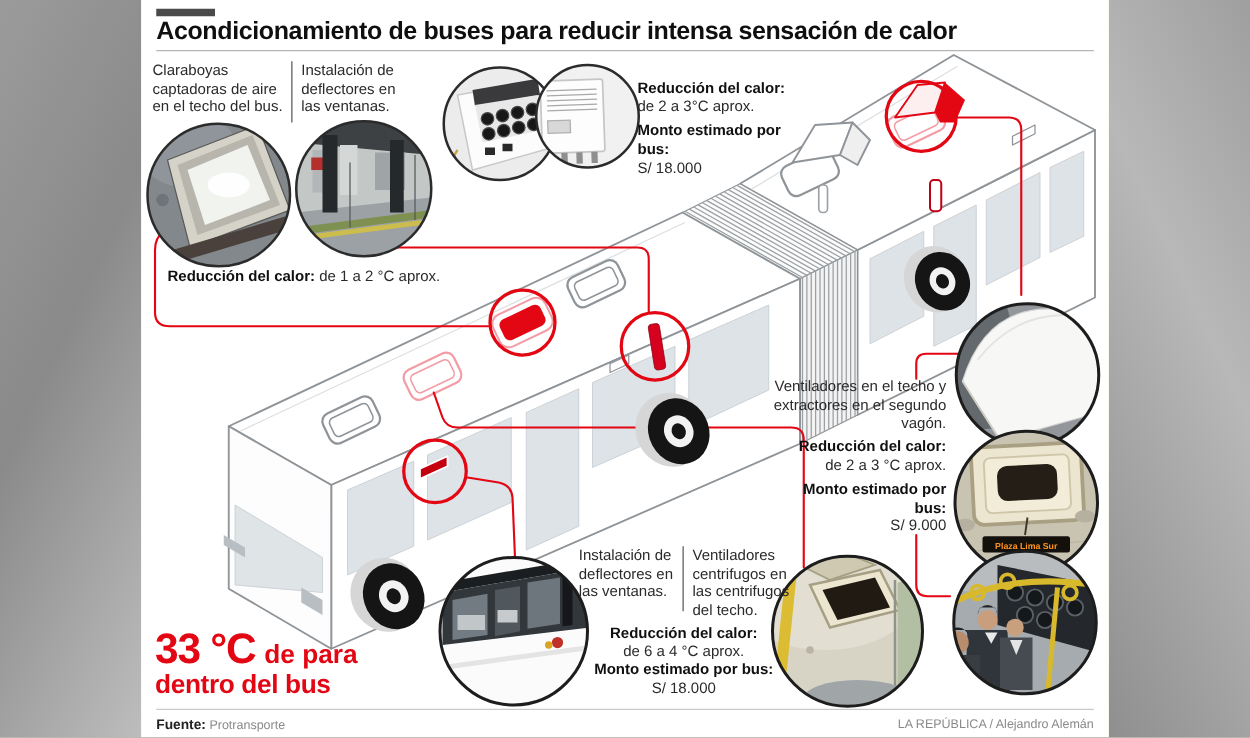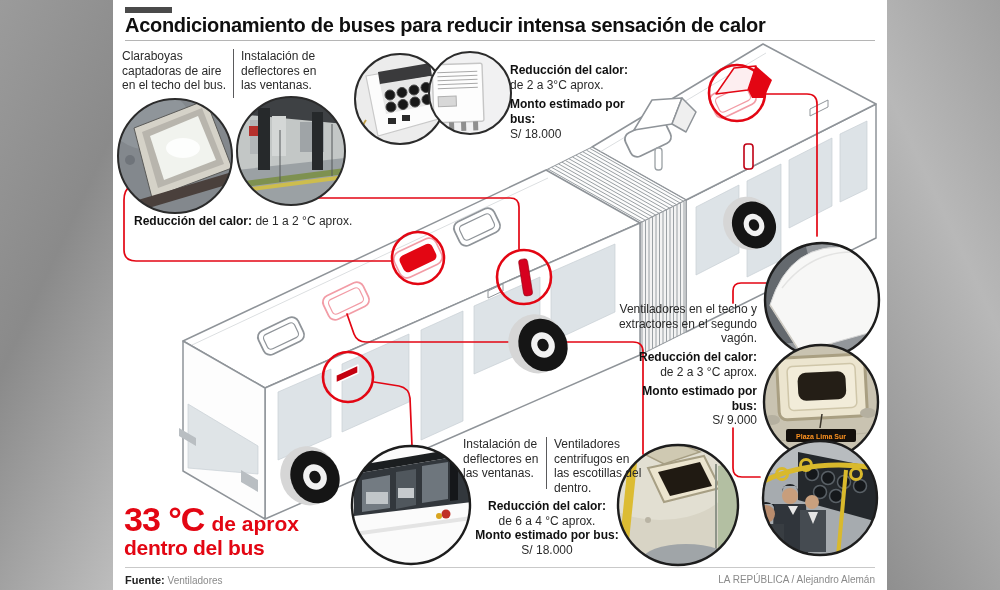--- a/index.html
+++ b/index.html
@@ -380,33 +380,33 @@
   <div class="abs tb right" style="left:617px;top:302px;width:140px;">
     <div>Ventiladores en el techo y extractores en el segundo vagón.</div>
     <div class="b" style="margin-top:4px;">Reducción del calor:</div>
     <div>de 2 a 3 °C aprox.</div>
     <div class="b gap">Monto estimado por bus:</div>
     <div>S/ 9.000</div>
   </div>
 
   <div class="abs tb" style="left:463px;top:437px;width:80px;">Instalación de deflectores en las ventanas.</div>
   <div class="abs vdiv" style="left:546px;top:437px;height:52px;"></div>
-  <div class="abs tb" style="left:554px;top:437px;width:90px;">Ventiladores centrifugos en las escotillas del dentro.</div>
+  <div class="abs tb" style="left:554px;top:437px;width:90px;">Ventiladores centrifugos en las centrifugos del techo.</div>
 
   <div class="abs tb center" style="left:452px;top:499px;width:190px;">
     <div class="b">Reducción del calor:</div>
     <div>de 6 a 4 °C aprox.</div>
     <div class="b">Monto estimado por bus:</div>
     <div>S/ 18.000</div>
   </div>
 
   <div class="abs" style="left:124px;top:500px;">
-    <span class="temp-big">33 °C</span><span class="temp-med">de aprox</span>
+    <span class="temp-big">33 °C</span><span class="temp-med">de para</span>
     <div class="temp-line2">dentro del bus</div>
   </div>
 
   <div class="abs rule" style="left:125px;top:567px;width:750px;background:#c9c9c9;"></div>
   <div class="abs footer-text" style="left:125px;top:574px;">
     <span class="b">Fuente:</span>
-    <span>Ventiladores</span>
+    <span>Protransporte</span>
   </div>
   <div class="abs footer-text right" style="left:575px;top:574px;width:300px;">LA REPÚBLICA / Alejandro Alemán</div>
 </div>
 
 </body></html>

